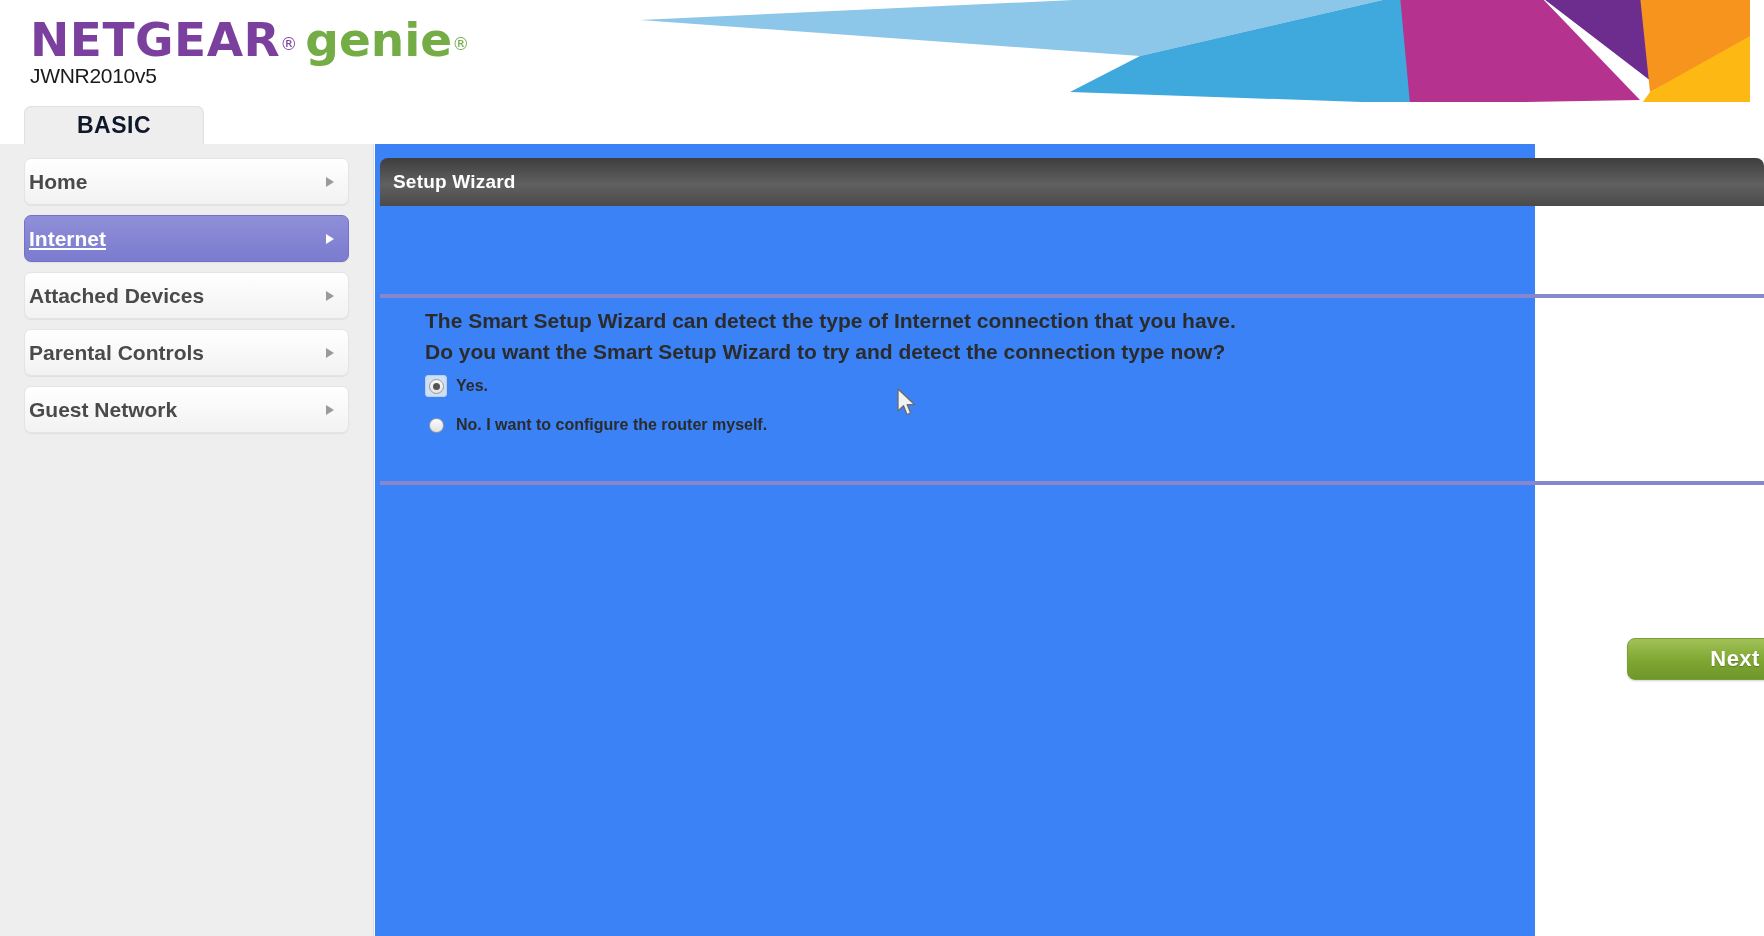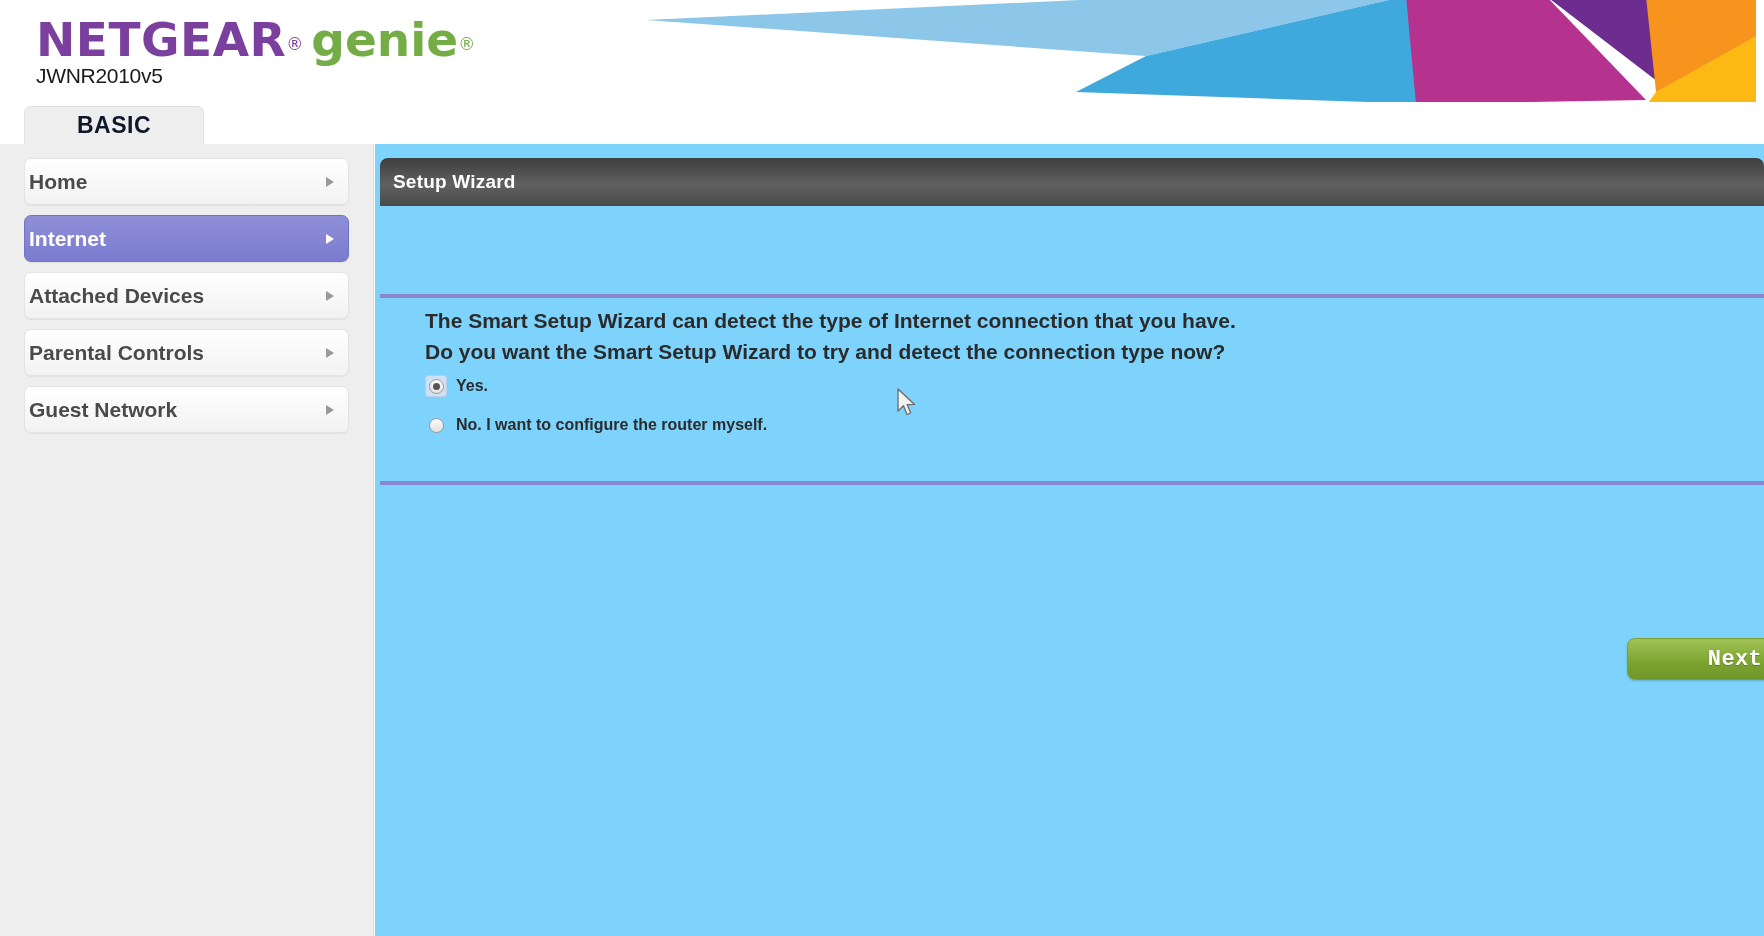--- a/index.html
+++ b/index.html
@@ -11,21 +11,21 @@
     height: 936px;
     background: #ffffff;
     font-family: "Liberation Sans", sans-serif;
     overflow: hidden;
     position: relative;
   }
 
   
   #banner {
     position: absolute;
-    left: 12px; top: 0;
+    left: 6px; top: 0;
     width: 1744px;
     height: 104px;
     background: #ffffff;
     overflow: hidden;
   }
   #banner-art {
     position: absolute;
     right: 0; top: -4px;
     width: 1110px;
     height: 106px;
@@ -158,31 +158,31 @@
     margin-top: -5px;
     width: 0; height: 0;
     border-left: 8px solid #9a9a9a;
     border-top: 5px solid transparent;
     border-bottom: 5px solid transparent;
   }
   .nav-item.selected {
     background: linear-gradient(#8f8fd8, #7b7bd0);
     border: 1px solid #7272c6;
   }
-  .nav-item.selected .nav-label { color: #ffffff; }
+  .nav-item.selected .nav-label { color: #ffffff; text-decoration: underline; }
   .nav-item.selected .nav-arrow { border-left-color: #ffffff; }
 
   
   #content {
     position: absolute;
     left: 375px;
     top: 0;
-    width: 1389px;
+    width: 1160px;
     height: 792px;
-    background: #7dd3fc;
+    background: #3b82f6;
   }
   #panel-title {
     position: absolute;
     left: 5px;
     top: 14px;
     width: 1384px;
     height: 48px;
     border-radius: 8px 8px 0 0;
     background: linear-gradient(#3e3e3e, #606060 55%, #4a4a4a);
     color: #ffffff;
@@ -282,21 +282,20 @@
     justify-content: center;
     box-sizing: border-box;
     position: absolute;
   }
   #next-label {
     font-size: 22px;
     font-weight: bold;
     color: #ffffff;
     letter-spacing: 0.4px;
     text-shadow: 0 1px 1px rgba(0,0,0,0.25);
-    font-family: Liberation Mono, monospace;
   }
 
   #cursor {
     position: absolute;
     left: 896px;
     top: 388px;
     width: 22px;
     height: 30px;
     pointer-events: none;
   }

